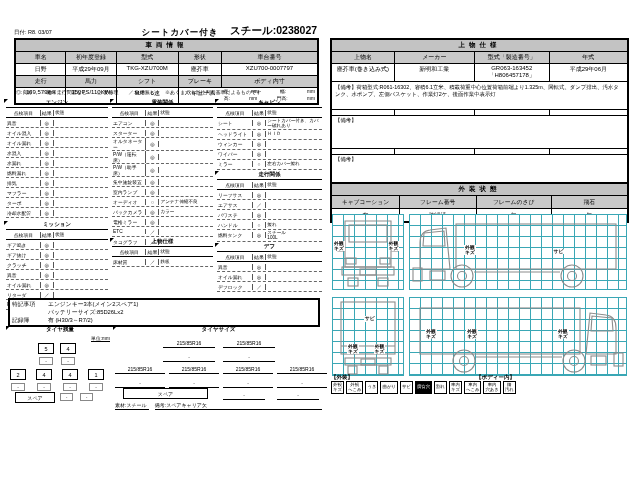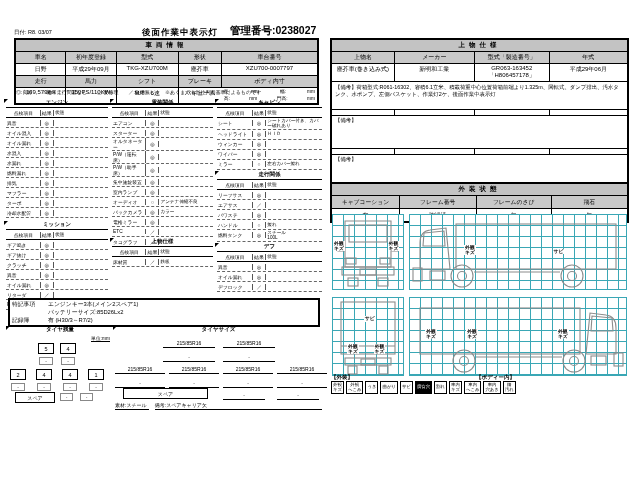--- a/index.html
+++ b/index.html
@@ -100,22 +100,22 @@
   
   .lg-sec{font-size:5.5px;font-weight:bold;}
   .lg-row{left:331px;top:381px;display:flex;gap:2px;align-items:stretch;}
   .lg-box{border:1px solid #000;min-width:11px;height:13px;box-sizing:border-box;display:flex;align-items:center;justify-content:center;font-size:4.4px;line-height:1.05;text-align:center;white-space:pre-line;padding:0 1px;background:#fff;}
   .lg-box.dark{background:#000;color:#fff;}
 </style>
 </head>
 <body>
 
 <div class="abs hdr-date">日付: R8. 03/07</div>
-<div class="abs hdr-title">後面作業中表示灯</div>
-<div class="abs hdr-mgmt">管理番号:0238027</div>
+<div class="abs hdr-title">シートカバー付き</div>
+<div class="abs hdr-mgmt">スチール:0238027</div>
 
 <div class="abs vi-table">
   <div class="vi-title">車両情報</div>
   <div class="vi-row vi-head">
       <span class="cell w1" style="white-space: pre-line;">車名</span>
       <span class="cell w2" style="white-space: pre-line;">初年度登録</span>
       <span class="cell w3" style="white-space: pre-line;">型式</span>
       <span class="cell w4" style="white-space: pre-line;">形状</span>
       <span class="cell w5" style="white-space: pre-line;">車台番号</span>
     </div>

